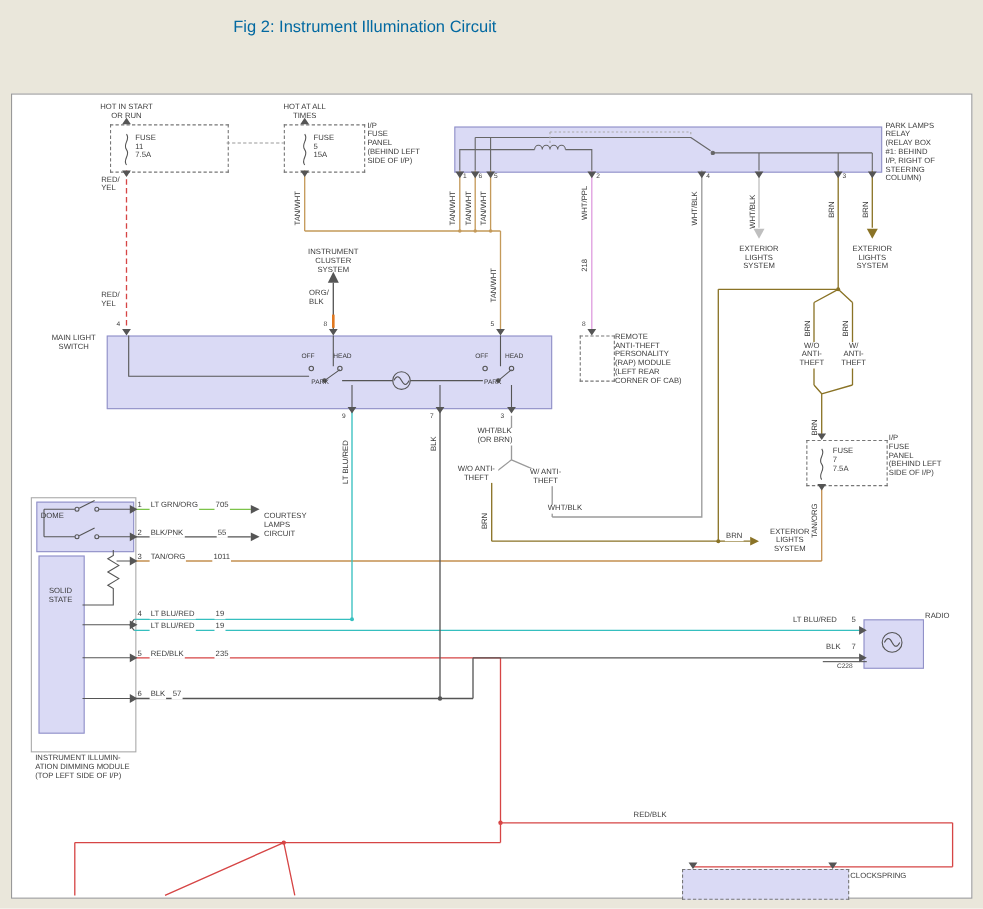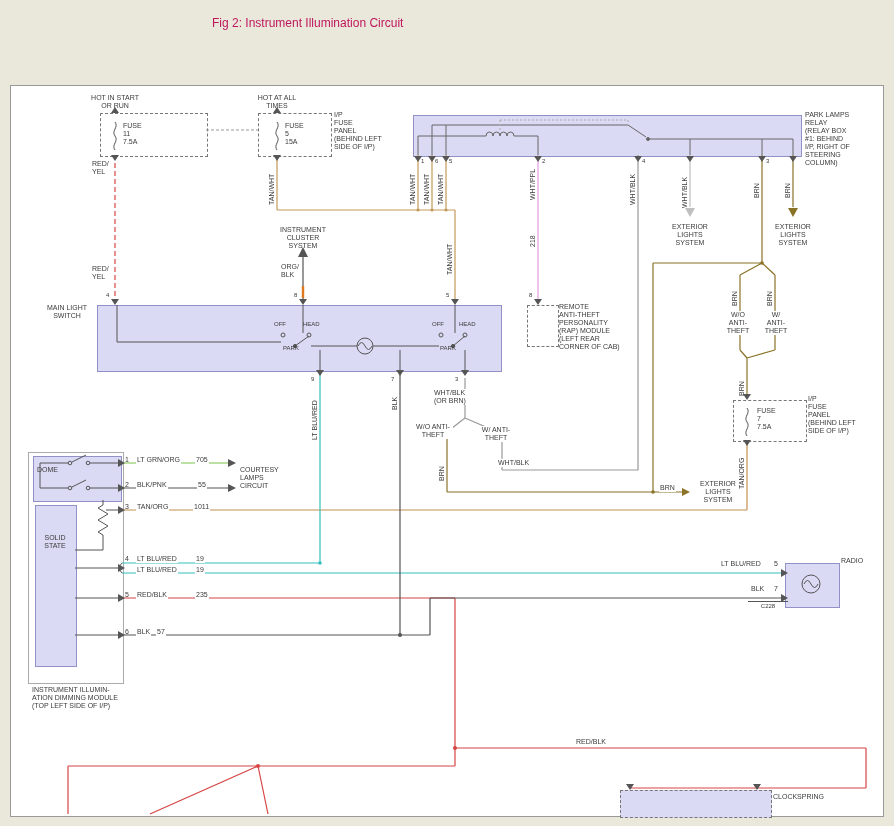--- a/index.html
+++ b/index.html
@@ -1,18 +1,18 @@
 <!DOCTYPE html>
 <html><head>
 <meta charset="utf-8">
 <style>
   html,body{margin:0;padding:0}
   body{position:relative;width:894px;height:826px;background:#eae7db;overflow:hidden;
        font-family:"Liberation Sans",sans-serif;color:#3a3a3a}
-  #title{position:absolute;left:212px;top:16px;font-size:12px;color:#be185d;z-index:3}
+  #title{position:absolute;left:212px;top:16px;font-size:15px;color:#0369a1;z-index:3}
   #panel{position:absolute;left:10px;top:85px;width:872px;height:730px;background:#fff;border:1px solid #999;z-index:0}
   .lbl{position:absolute;font-size:7px;line-height:8px;white-space:nowrap;z-index:3}
   .l6{font-size:6px;line-height:7px}
   .c{text-align:center}
   .bg{background:#fff;padding:0 1px}
   .vlbl{transform:rotate(-90deg);transform-origin:0 0}
   .box{position:absolute;background:#dadaf5;border:1px solid #9191c8;z-index:1}
   .dbox{position:absolute;background:#fff;border:1px dashed #777;z-index:1}
   .obox{position:absolute;border:1px solid #aaa;z-index:1}
   #wires{position:absolute;left:0;top:0;z-index:2;pointer-events:none}

